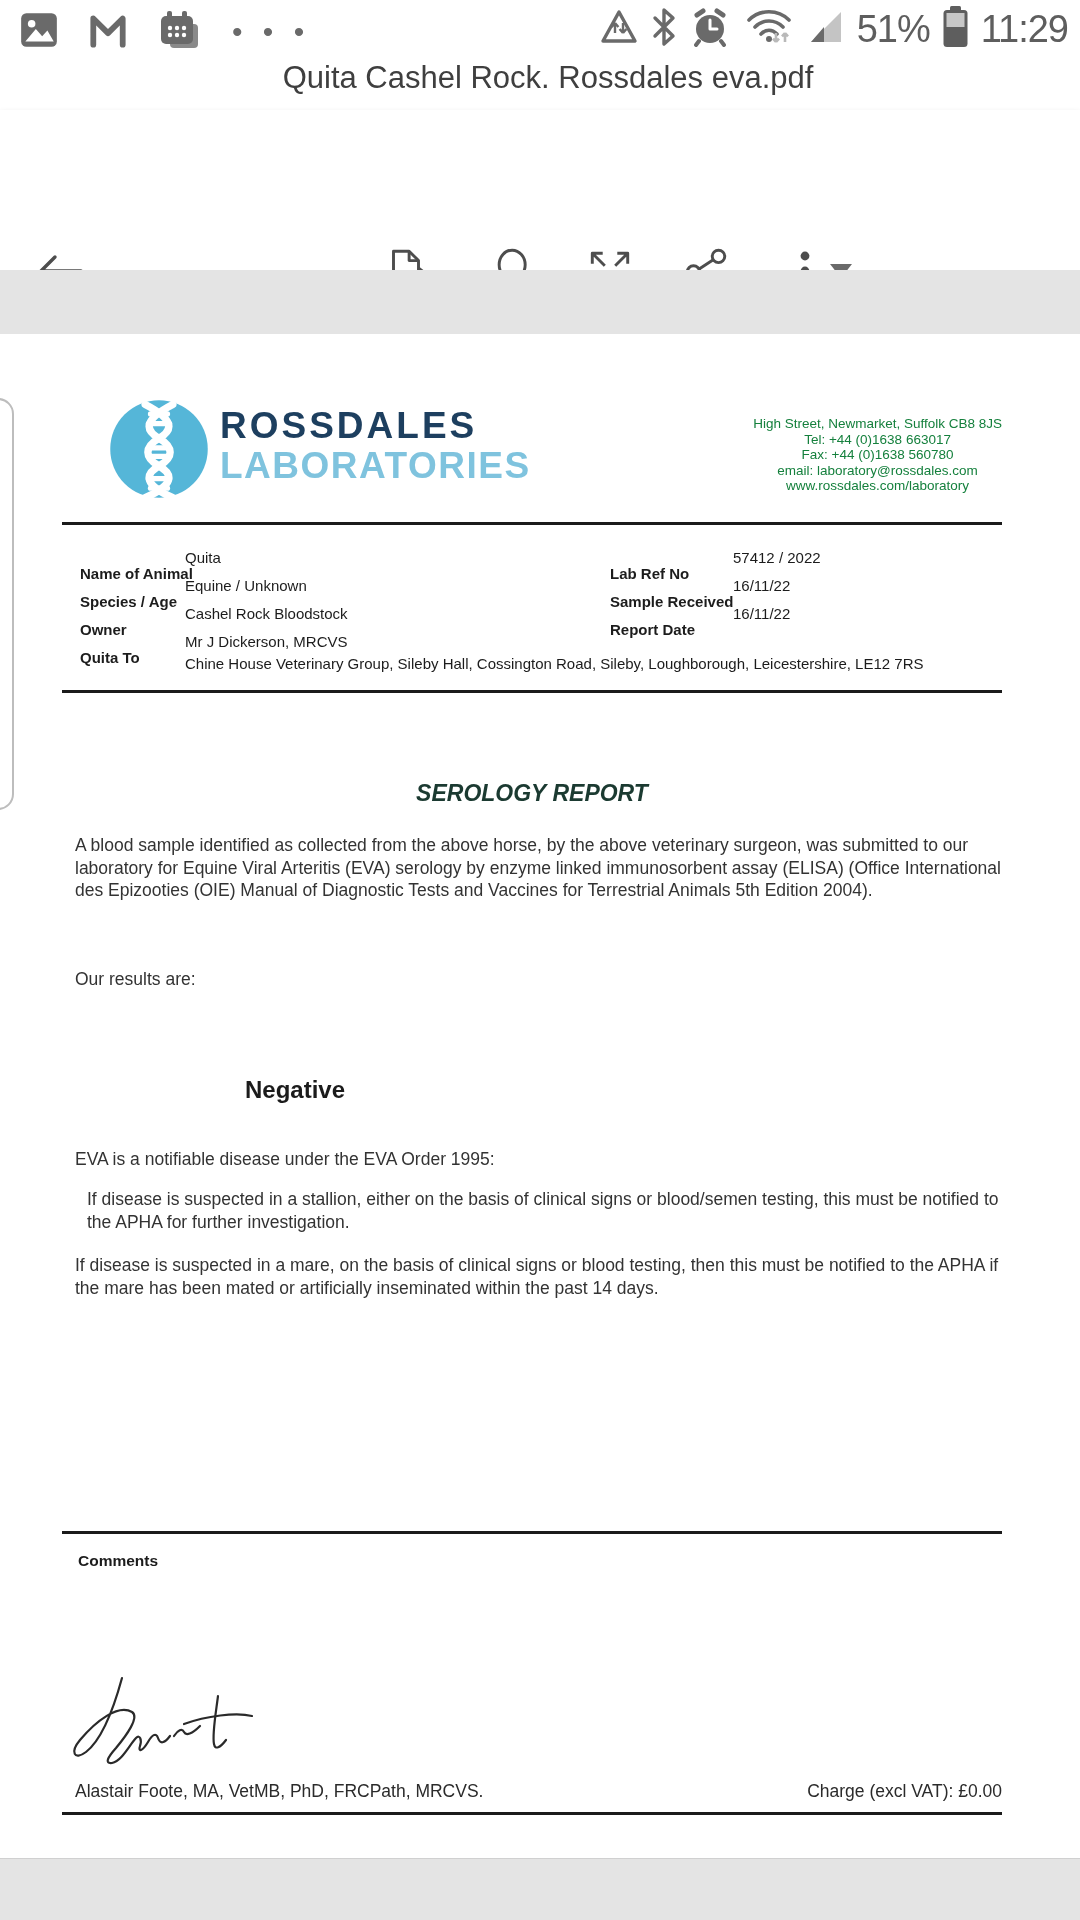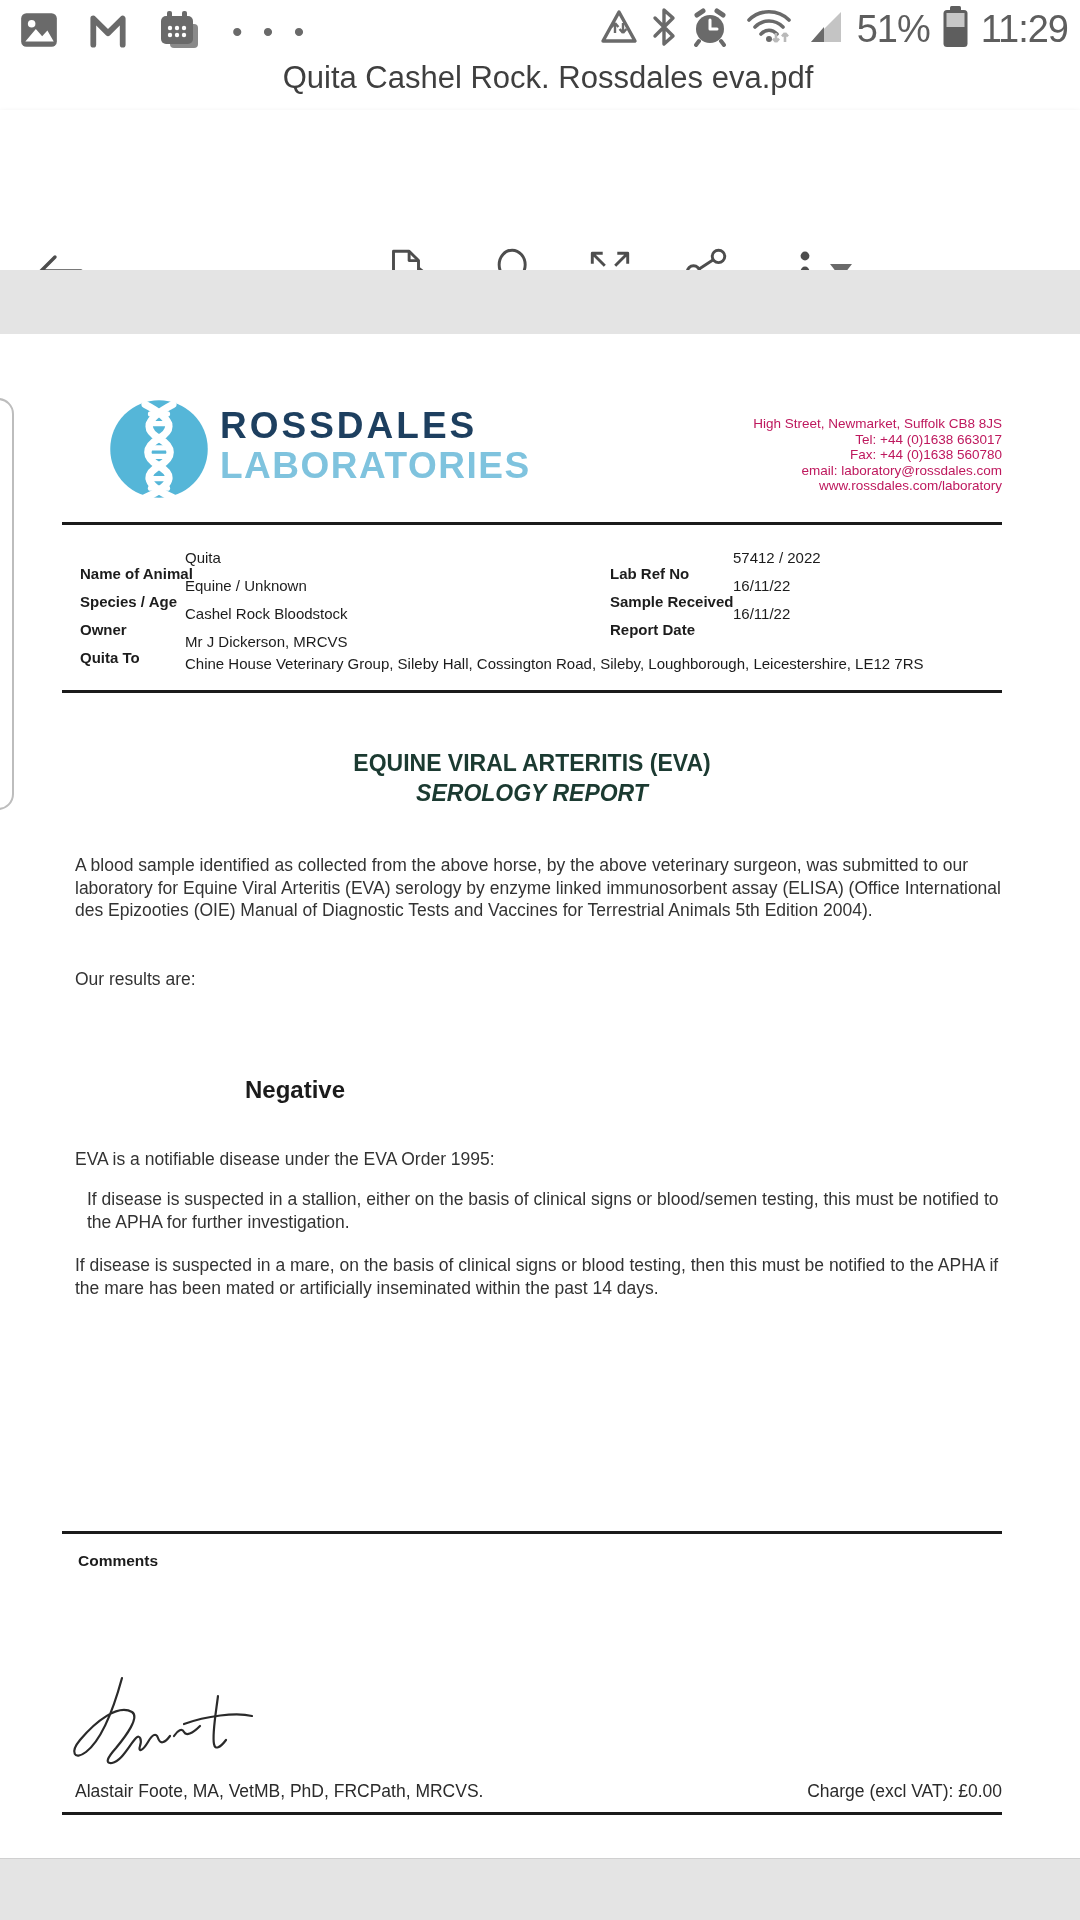--- a/index.html
+++ b/index.html
@@ -29,22 +29,22 @@
   
   .page { position:absolute; left:0; top:334px; width:1080px; height:1524px; background:#fff; }
   .page-edge { position:absolute; left:-32px; top:64px; width:46px; height:412px;
     border:2px solid #bdbdbd; border-radius:16px; background:transparent; }
   .rule { position:absolute; left:62px; width:940px; height:3px; background:#1b1b1b; }
   
   .logo-circle { position:absolute; left:106px; top:62px; }
   .logo-text { position:absolute; left:220px; top:72px; line-height:1.08; }
   .logo-l1 { font-size:37px; font-weight:bold; letter-spacing:3px; color:#1d3f5f; }
   .logo-l2 { font-size:37px; font-weight:bold; letter-spacing:1.5px; color:#7fc3de; }
-  .contact { position:absolute; right:78px; top:82px; text-align:right;
-    font-size:13.5px; line-height:15.5px; color:#be185d; }
+  .contact { position:absolute; right:78px; top:82px; text-align:center;
+    font-size:13.5px; line-height:15.5px; color:#15803d; }
   
   .drow { position:absolute; font-size:15px; color:#1c1c1c; }
   .dlabel { font-weight:bold;margin-top:16px; }
   
   .rtitle { position:absolute; left:62px; width:940px; text-align:center;
     font-size:23px; font-weight:bold; line-height:30px; }
   
   .para { position:absolute; left:75px; width:932px; font-size:17.5px; line-height:22.5px; color:#333; }
   .result { position:absolute; left:245px; font-size:24px; font-weight:bold; color:#1b1b1b;margin-top:26px; }
   .comments { position:absolute; left:78px; font-size:15.5px; font-weight:bold; color:#1c1c1c; }
@@ -238,24 +238,23 @@
     <div class="drow" style="left:185px; top:271px;">Cashel Rock Bloodstock</div>
     <div class="drow dlabel" style="left:610px; top:271px;">Report Date</div>
     <div class="drow" style="left:733px; top:271px;">16/11/22</div>
 
     <div class="drow dlabel" style="left:80px;  top:299px;">Quita To</div>
     <div class="drow" style="left:185px; top:299px;">Mr J Dickerson, MRCVS</div>
     <div class="drow" style="left:185px; top:321px; width:830px;">Chine House Veterinary Group, Sileby Hall, Cossington Road, Sileby, Loughborough, Leicestershire, LE12 7RS</div>
 
     <div class="rule" style="top:356px;"></div>
 
-    <div class="rtitle" style="top:414px; color:#1b3a31;">EQUINE VIRAL ARTERITIS (EVA)</div>
     <div class="rtitle" style="top:444px; color:#1b3a31;font-style:italic;">SEROLOGY REPORT</div>
 
-    <div class="para" style="top:520px;">A blood sample identified as collected from the above horse, by the above veterinary surgeon, was submitted to our laboratory for Equine Viral Arteritis (EVA) serology by enzyme linked immunosorbent assay (ELISA) (Office International des Epizooties (OIE) Manual of Diagnostic Tests and Vaccines for Terrestrial Animals 5th Edition 2004).</div>
+    <div class="para" style="top:500px;">A blood sample identified as collected from the above horse, by the above veterinary surgeon, was submitted to our laboratory for Equine Viral Arteritis (EVA) serology by enzyme linked immunosorbent assay (ELISA) (Office International des Epizooties (OIE) Manual of Diagnostic Tests and Vaccines for Terrestrial Animals 5th Edition 2004).</div>
     <div class="para" style="top:634px;">Our results are:</div>
     <div class="result" style="top:716px;">Negative</div>
 
     <div class="para" style="top:814px;">EVA is a notifiable disease under the EVA Order 1995:</div>
     <div class="para" style="top:854px;margin-left:12px;">If disease is suspected in a stallion, either on the basis of clinical signs or blood/semen testing, this must be notified to the APHA for further investigation.</div>
     <div class="para" style="top:920px;">If disease is suspected in a mare, on the basis of clinical signs or blood testing, then this must be notified to the APHA if the mare has been mated or artificially inseminated within the past 14 days.</div>
 
     <div class="rule" style="top:1197px;"></div>
     <div class="comments" style="top:1218px;">Comments</div>
 

